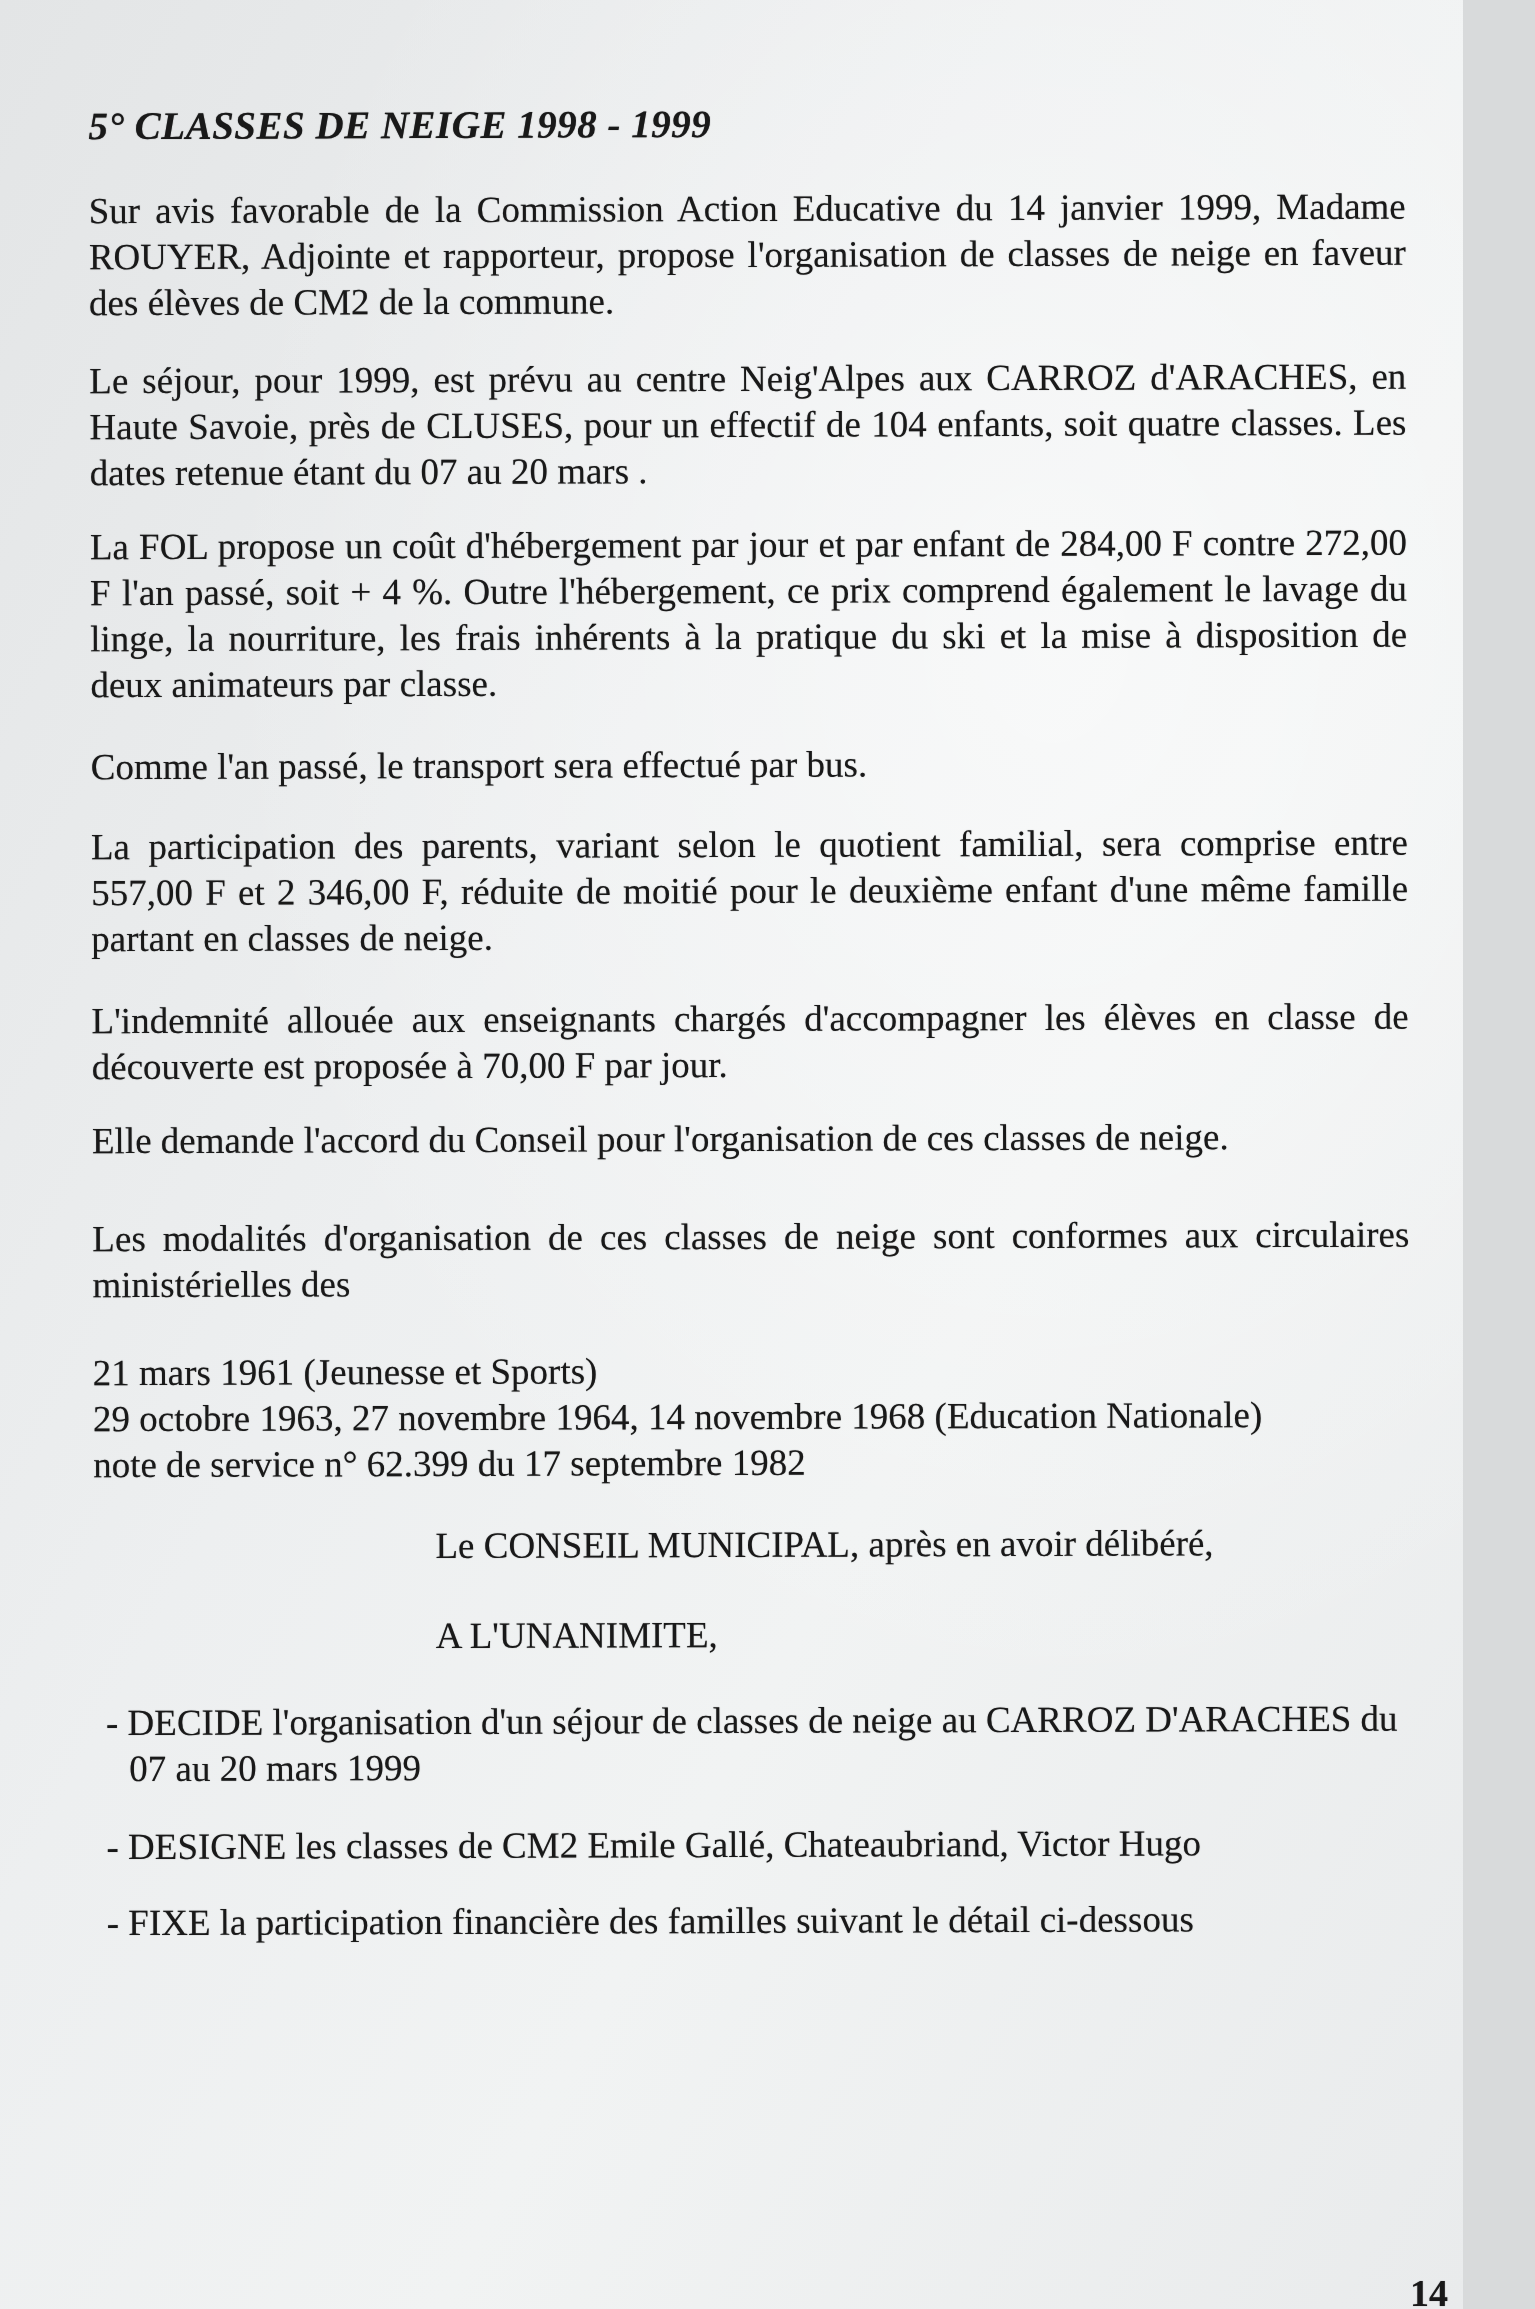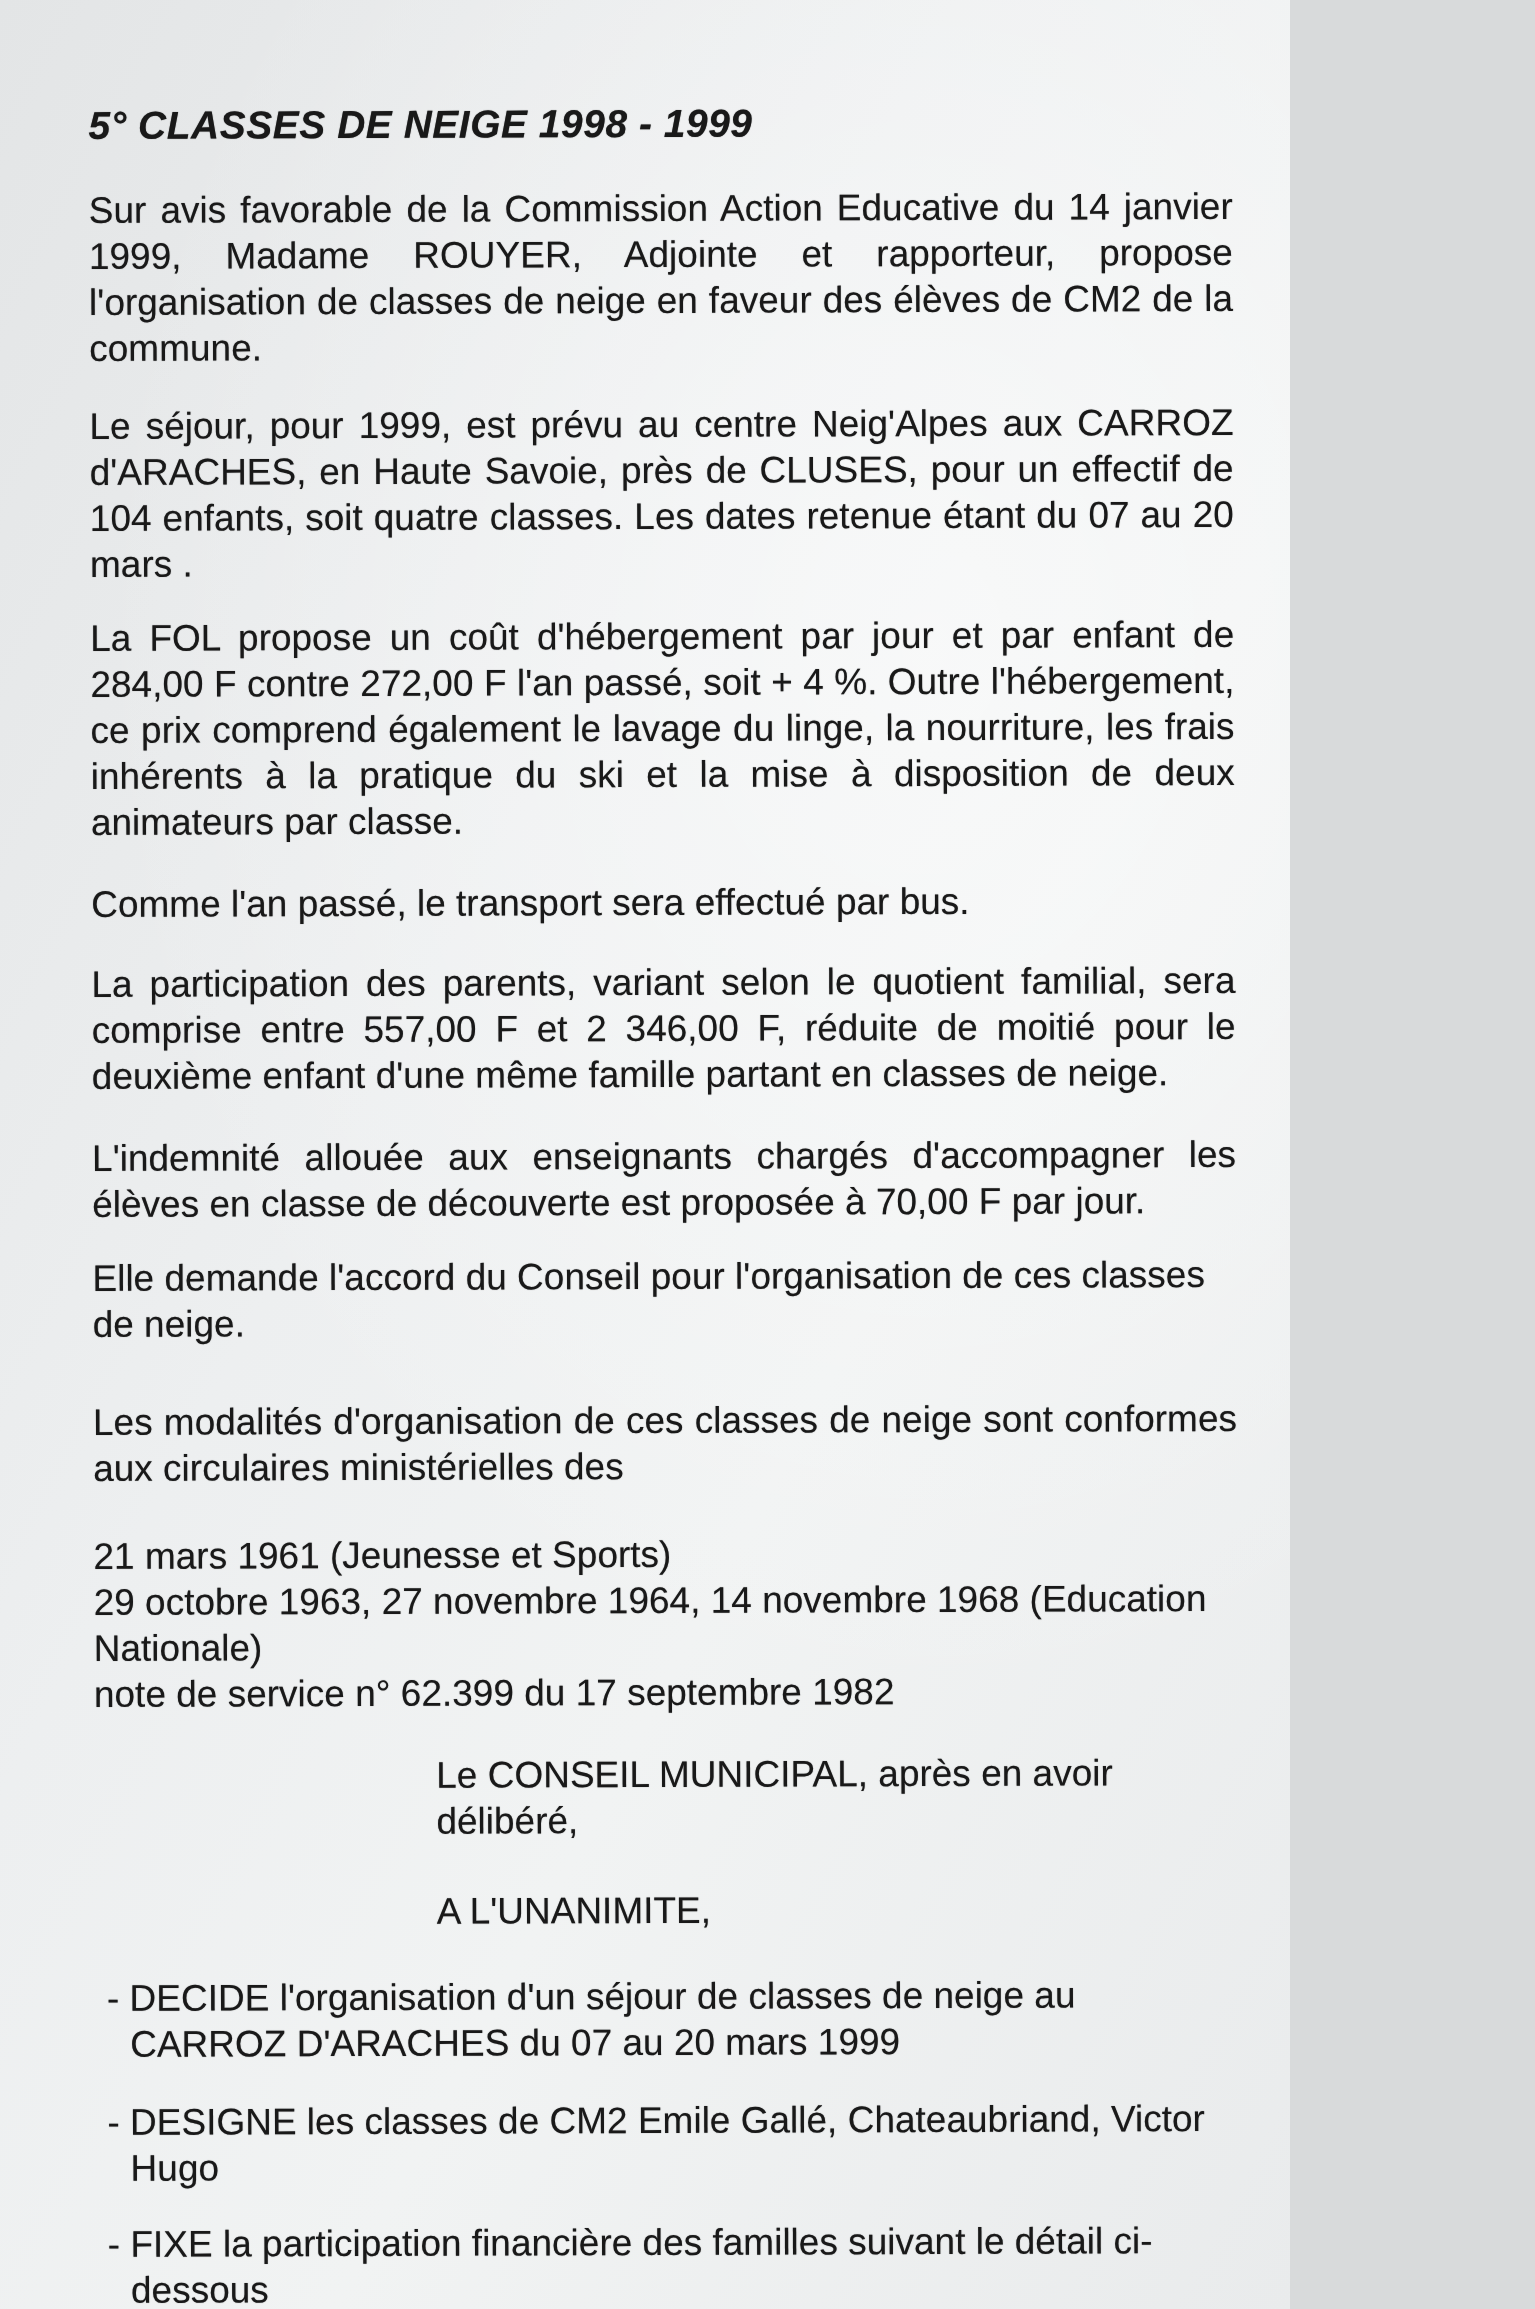--- a/index.html
+++ b/index.html
@@ -2,27 +2,27 @@
 <html><head>
 <meta charset="utf-8">
 <style>
   html, body {
     margin: 0;
     padding: 0;
     background: #d8dadb;
   }
   .page {
     position: relative;
-    width: 1290px;
+    width: 1463px;
     height: 2309px;
     overflow: hidden;
     background:
       radial-gradient(ellipse 1400px 1800px at 72% 28%, rgba(255,255,255,0.55) 0%, rgba(255,255,255,0) 60%),
       linear-gradient(118deg, #e3e5e6 0%, #edeff0 38%, #f1f3f3 62%, #e9ebec 100%);
-    font-family: Liberation Sans, sans-serif;
+    font-family: Liberation Serif, serif;
     color: #191919;
   }
   .content {
     position: absolute;
     top: 0; left: 0;
     width: 100%;
     box-sizing: border-box;
     padding: 100px 58px 0 88px;
     transform: rotate(-0.2deg);
     transform-origin: 50% 0;

